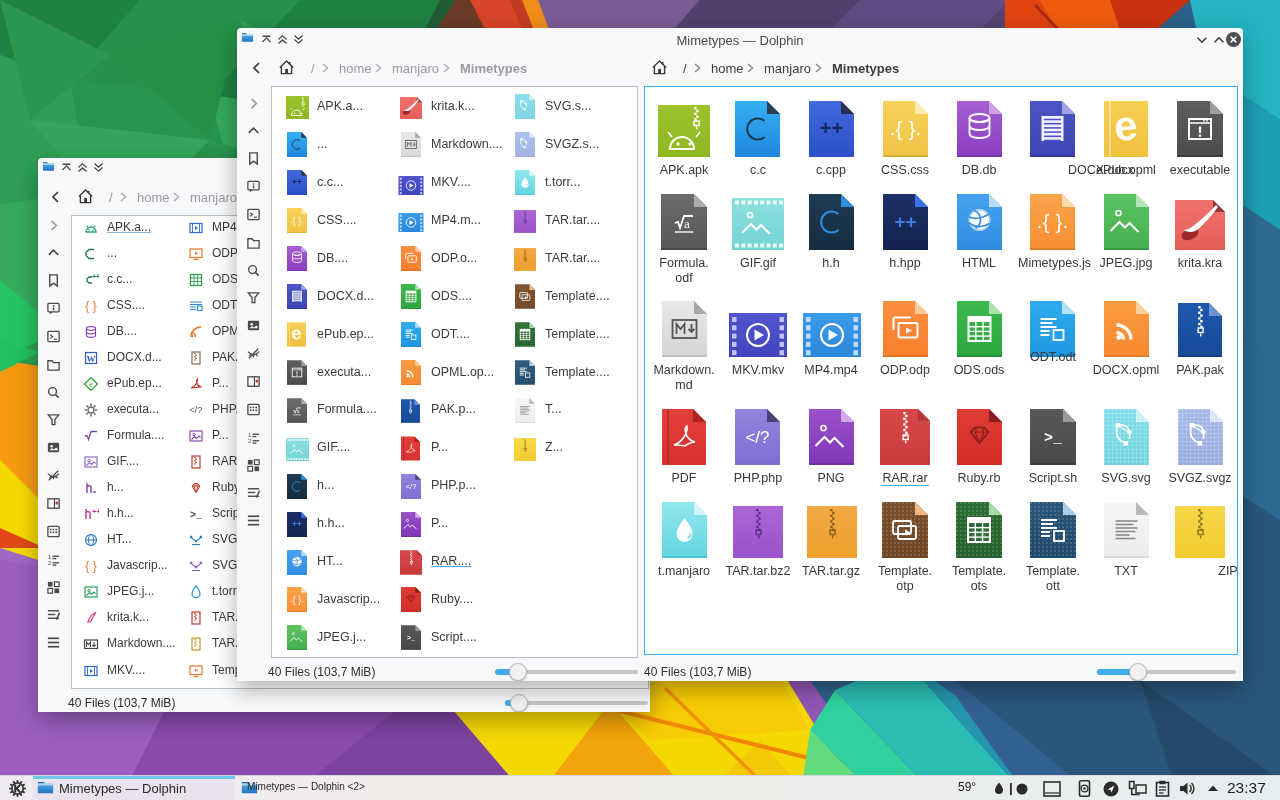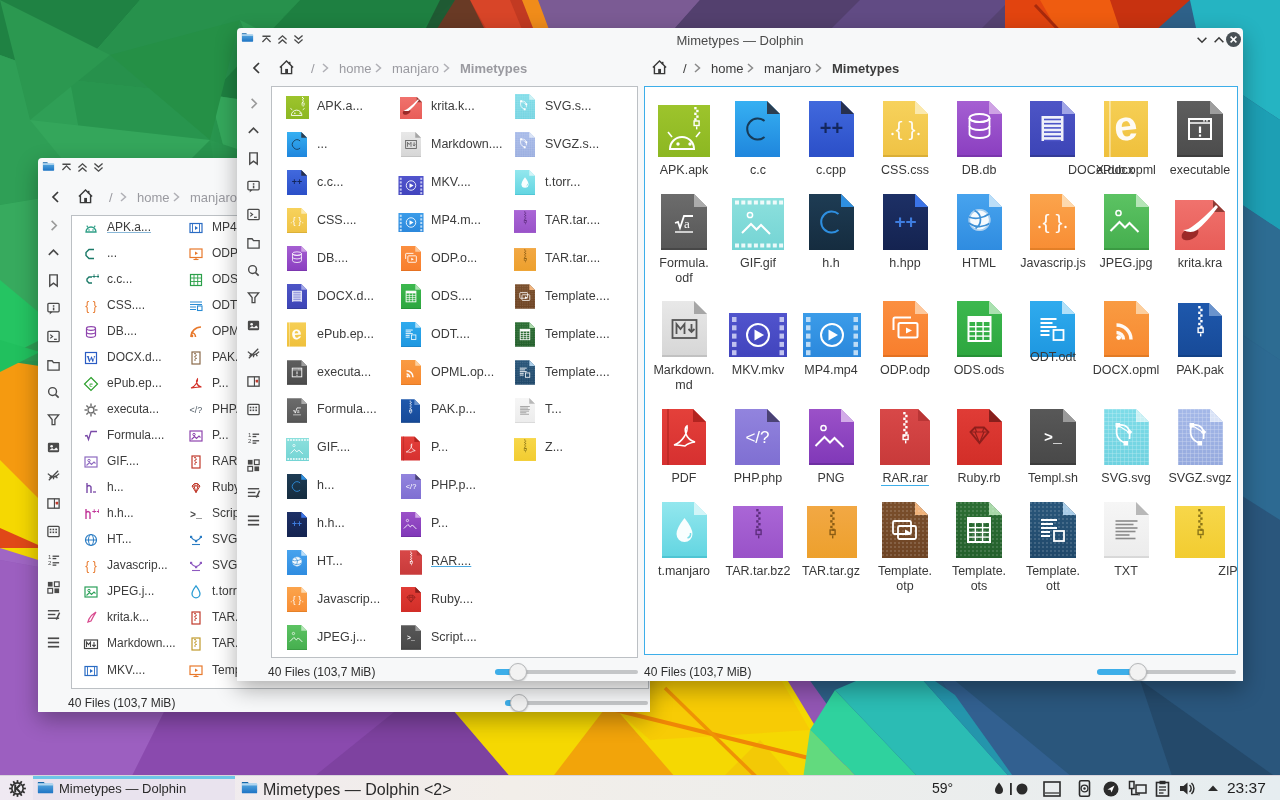--- a/index.html
+++ b/index.html
@@ -1468,21 +1468,21 @@
             <stop offset="1" stop-color="#f88d34"></stop>
           </linearGradient>
         </defs>
         <path d="M0,0 H32 L45,13 V56 H0 Z" fill="url(#gfba44cf88d34)"></path>
         <path d="M32,0 L45,13 H32 Z" fill="#fdd9ae"></path>
         <rect x="0" y="54" width="45" height="2" fill="#d2751e" opacity="0.55"></rect>
         <text x="22.5" y="35.0" font-size="21" fill="#fff" text-anchor="middle" font-family="Liberation Sans" opacity="0.95">{ }</text>
         <circle cx="9.5" cy="33.0" r="1.2" fill="#fff"></circle>
         <circle cx="35.5" cy="33.0" r="1.2" fill="#fff"></circle>
       </svg>
-      <div class="glbl" style="left:780px;top:228px;width:72px"><span style="padding:0 1px">Javascrip.js</span></div>
+      <div class="glbl" style="left:780px;top:228px;width:72px"><span style="padding:0 1px">Mimetypes.js</span></div>
       <svg style="position:absolute;left:866.9px;top:166.0px" width="45" height="56" viewBox="0 0 45 56">
         <defs>
           <linearGradient id="g5cc36345ae4e" x1="0" y1="0" x2="0" y2="1">
             <stop offset="0" stop-color="#5cc363"></stop>
             <stop offset="1" stop-color="#45ae4e"></stop>
           </linearGradient>
         </defs>
         <path d="M0,0 H32 L45,13 V56 H0 Z" fill="url(#g5cc36345ae4e)"></path>
         <path d="M32,0 L45,13 H32 Z" fill="#b5e5b7"></path>
         <rect x="0" y="54" width="45" height="2" fill="#338a3a" opacity="0.55"></rect>
@@ -1731,21 +1731,21 @@
           <linearGradient id="g585858484848" x1="0" y1="0" x2="0" y2="1">
             <stop offset="0" stop-color="#585858"></stop>
             <stop offset="1" stop-color="#484848"></stop>
           </linearGradient>
         </defs>
         <path d="M0,0 H33 L46,13 V56 H0 Z" fill="url(#g585858484848)"></path>
         <path d="M33,0 L46,13 H33 Z" fill="#9a9a9a"></path>
         <rect x="0" y="54" width="46" height="2" fill="#333" opacity="0.55"></rect>
         <text x="23.0" y="33.0" font-size="15" font-weight="bold" fill="#fff" text-anchor="middle" font-family="Liberation Mono">&gt;_</text>
       </svg>
-      <div class="glbl" style="left:780px;top:443px;width:72px"><span style="padding:0 1px">Templ.sh</span></div>
+      <div class="glbl" style="left:780px;top:443px;width:72px"><span style="padding:0 1px">Script.sh</span></div>
       <svg style="position:absolute;left:866.9px;top:381.0px" width="45" height="56" viewBox="0 0 45 56">
         <defs>
           <linearGradient id="g7edce86fd2e0" x1="0" y1="0" x2="0" y2="1">
             <stop offset="0" stop-color="#7edce8"></stop>
             <stop offset="1" stop-color="#6fd2e0"></stop>
           </linearGradient>
         </defs>
         <path d="M0,0 H32 L45,13 V56 H0 Z" fill="url(#g7edce86fd2e0)"></path>
         <path d="M32,0 L45,13 H32 Z" fill="#c9f0f4"></path>
         <defs>
@@ -1992,22 +1992,22 @@
       <path d="M1,2 h7 l2,2.5 H1 Z" fill="#1467a8"></path>
       <rect x="1" y="3.6" width="18" height="11.8" rx="1" fill="url(#fgr)"></rect>
       <defs>
         <linearGradient id="fgr" x1="0" y1="0" x2="0" y2="1">
           <stop offset="0" stop-color="#59aae0"></stop>
           <stop offset="1" stop-color="#1d74c4"></stop>
         </linearGradient>
       </defs>
       <rect x="1" y="3.6" width="18" height="2.6" fill="#ffffff" opacity="0.55"></rect>
     </svg>
-    <div style="position:absolute;left:263px;top:5px;font-size:16px;color:#2a2a2a">Mimetypes — Dolphin &lt;2&gt;</div>
-    <div style="position:absolute;left:932px;top:4px;font-size:14px;color:#1e1e1e">59°</div>
+    <div style="position:absolute;left:247px;top:5px;font-size:10px;color:#2a2a2a">Mimetypes — Dolphin &lt;2&gt;</div>
+    <div style="position:absolute;left:958px;top:4px;font-size:12px;color:#1e1e1e">59°</div>
     <svg style="position:absolute;left:994px;top:5px" width="38" height="16" viewBox="0 0 38 16">
       <path d="M5,1.5 q4,5 4,7.5 a4,4 0 0 1 -8,0 q0,-2.5 4,-7.5 z" fill="#2b2b2b"></path>
       <rect x="16" y="2" width="1.8" height="12" fill="#2b2b2b"></rect>
       <circle cx="28" cy="8" r="5.5" fill="#2b2b2b"></circle>
     </svg>
     <svg style="position:absolute;left:1043px;top:5px" width="18" height="16" viewBox="0 0 18 16">
       <rect x="1" y="1" width="16" height="14" fill="none" stroke="#2b2b2b" stroke-width="1.6"></rect>
       <line x1="2" y1="12" x2="16" y2="12" stroke="#2b2b2b" stroke-width="1.2"></line>
     </svg>
     <svg style="position:absolute;left:1077px;top:4px" width="15" height="17" viewBox="0 0 15 17">

